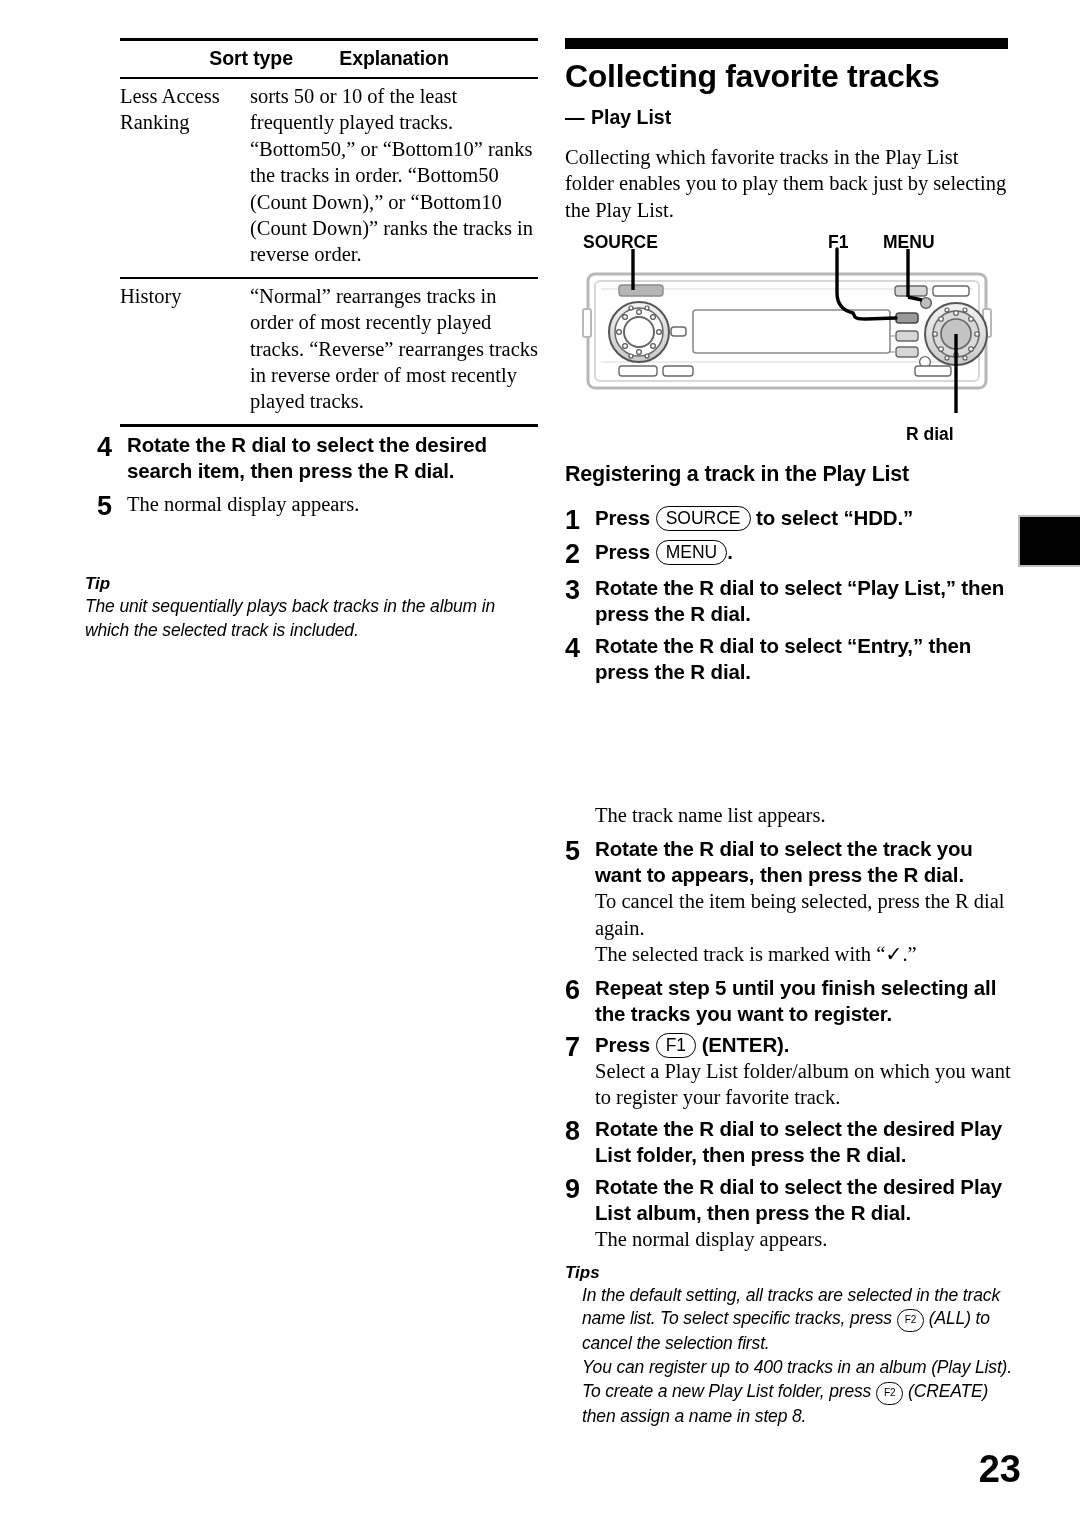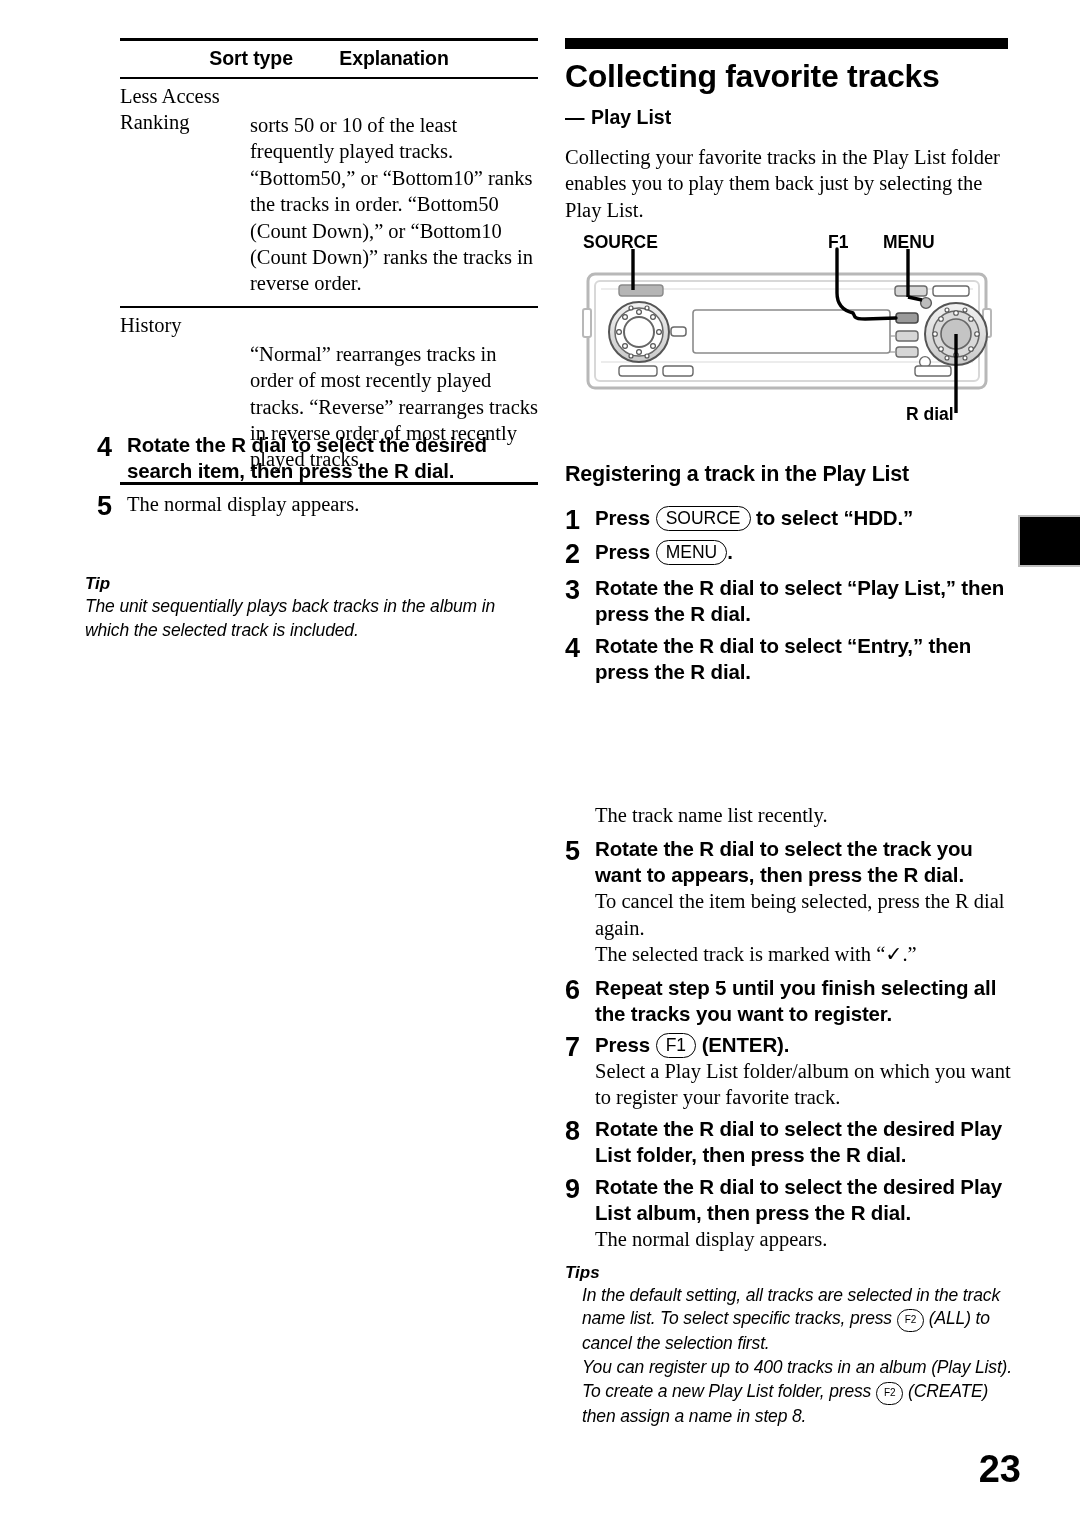--- a/index.html
+++ b/index.html
@@ -21,21 +21,21 @@
   .rule-med{height:2px;background:#000;width:100%;}
   .rule-thin{height:2px;background:#000;width:100%;}
   .thead{display:flex;padding:6px 0 7px 0;justify-content:center;}
   .thead .c1{width:130px;}
   .th{
     font-family:"Liberation Sans", sans-serif;
     font-weight:bold;font-size:19.5px;letter-spacing:-.1px;
   }
   .trow{display:flex;padding:4px 0 9px 0;}
   .trow .c1{width:130px;flex:0 0 130px;}
-  .trow .c2{flex:1;margin-top:29px;}
+  .trow .c2{flex:1;}
   .tcell{
     font-family:"Liberation Serif", serif;
     font-size:20.5px;line-height:26.4px;
   }
 
   
   .step{display:flex;margin:0 0 2px 0;}
   .step-num{
     font-family:"Liberation Sans", sans-serif;
     font-weight:bold;font-size:27px;line-height:30px;
@@ -176,28 +176,28 @@
   </div>
 
   <div class="col-right">
 
     <div style="position:absolute;left:0;top:38px;width:443px;">
       <div class="h1-bar"></div>
       <div class="h1">Collecting favorite tracks</div>
       <div class="h1-sub">
         <span class="dash">—</span><span>Play List</span>
       </div>
-      <div class="body-p">Collecting your favorite tracks in the Play List folder enables you to play them back just by selecting the Play List.</div>
+      <div class="body-p">Collecting which favorite tracks in the Play List folder enables you to play them back just by selecting the Play List.</div>
     </div>
 
     <div class="diagram">
       <div class="dlabel" style="left:18px;top:0px;">SOURCE</div>
       <div class="dlabel" style="left:263px;top:0px;">F1</div>
       <div class="dlabel" style="left:318px;top:0px;">MENU</div>
-      <div class="dlabel" style="left:341px;top:172px;">R dial</div>
+      <div class="dlabel" style="left:341px;top:192px;">R dial</div>
 
       <svg width="450" height="215" viewBox="0 0 450 215">
         <defs>
           <linearGradient id="gknob" x1="0" y1="0" x2="0" y2="1">
             <stop offset="0" stop-color="#f2f2f2"></stop>
               <stop offset="1" stop-color="#c9c9c9"></stop>
           </linearGradient>
         </defs>
 
         <rect x="23" y="43" width="398" height="114" rx="7" fill="#ffffff" stroke="#b8b8b8" stroke-width="3"></rect>
@@ -307,21 +307,21 @@
 
         <div class="step" style="margin-top:6px;">
           <div class="step-num">4</div>
           <div class="step-body">
             <div class="step-title">Rotate the R dial to select “Entry,” then press the R dial.</div>
           </div>
         </div>
 
         <div class="gap-block"></div>
 
-        <div class="step-desc" style="padding-left:30px;">The track name list recently.</div>
+        <div class="step-desc" style="padding-left:30px;">The track name list appears.</div>
 
         <div class="step" style="margin-top:8px;">
           <div class="step-num">5</div>
           <div class="step-body">
             <div class="step-title">Rotate the R dial to select the track you want to appears, then press the R dial.</div>
             <div class="step-desc">To cancel the item being selected, press the R dial again.</div>
             <div class="step-desc">The selected track is marked with “✓.”</div>
           </div>
         </div>
 

